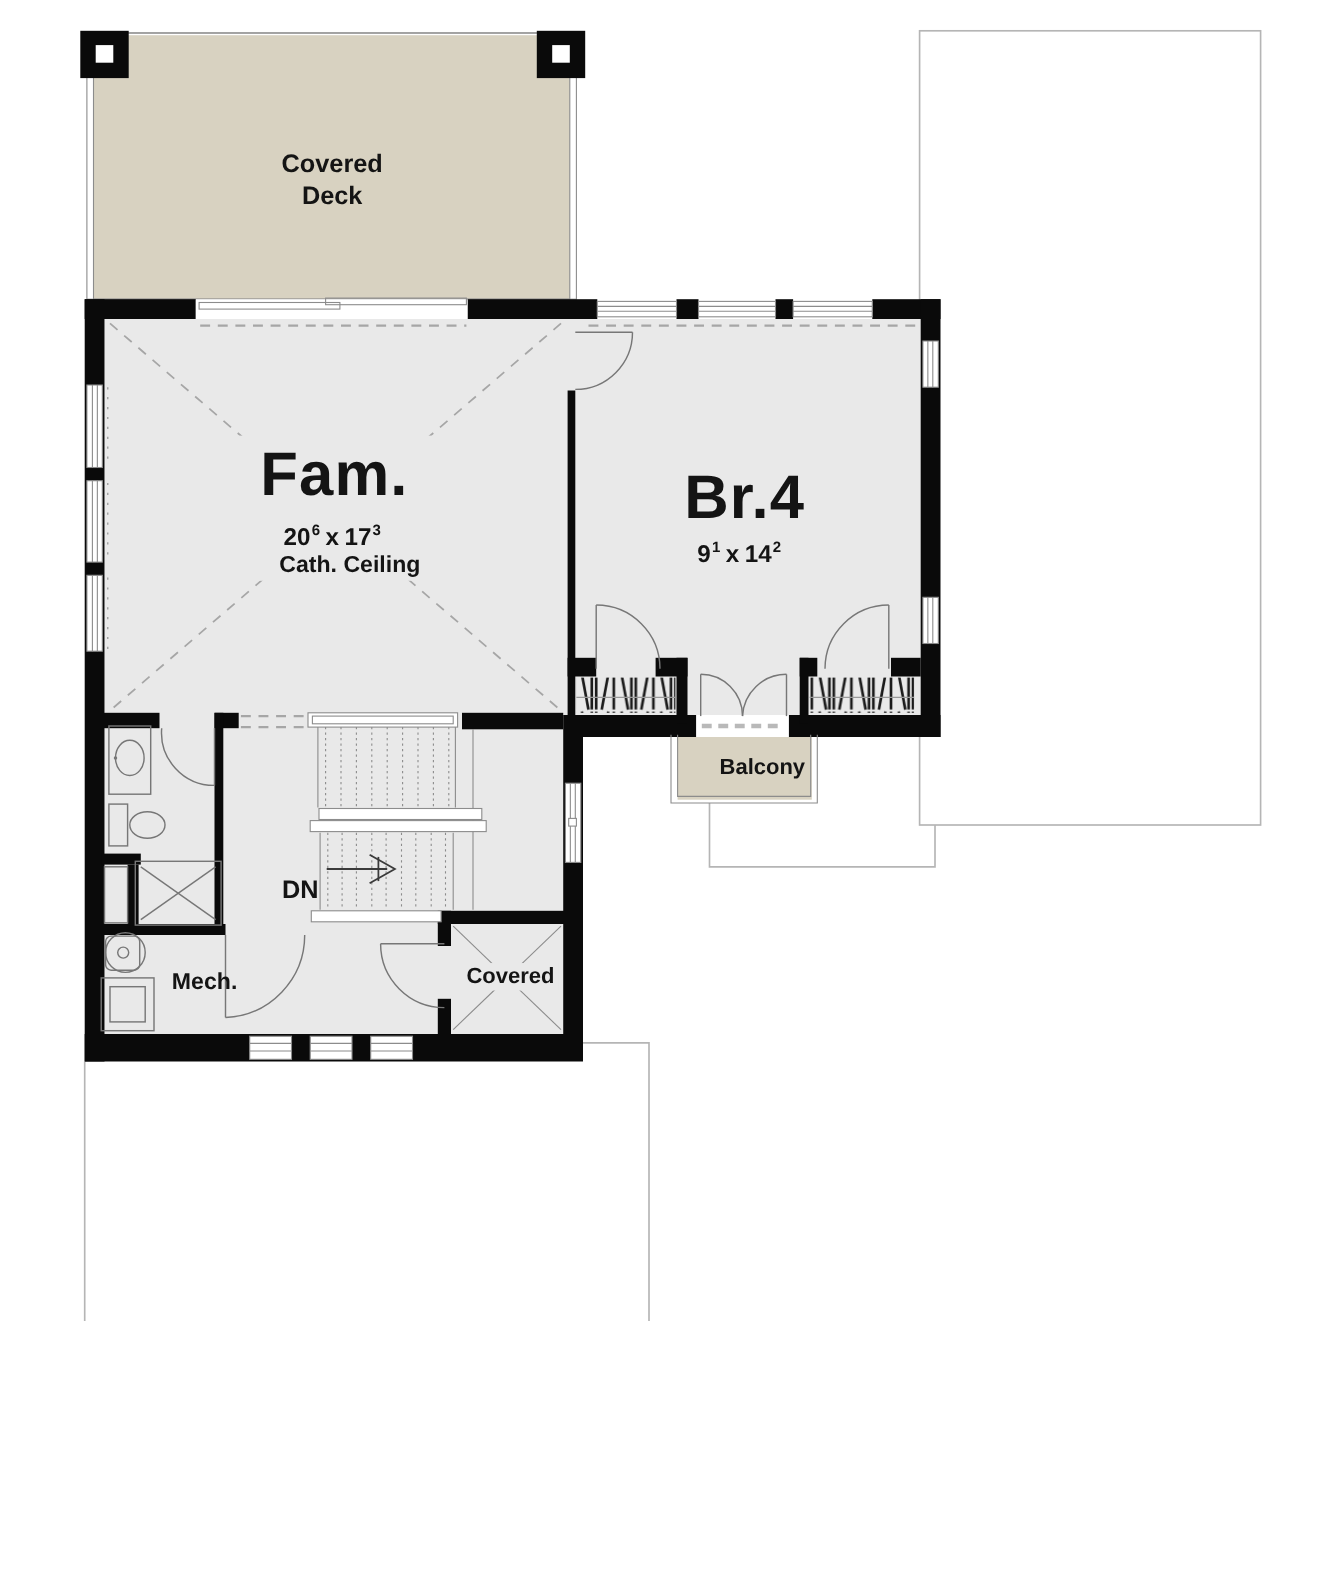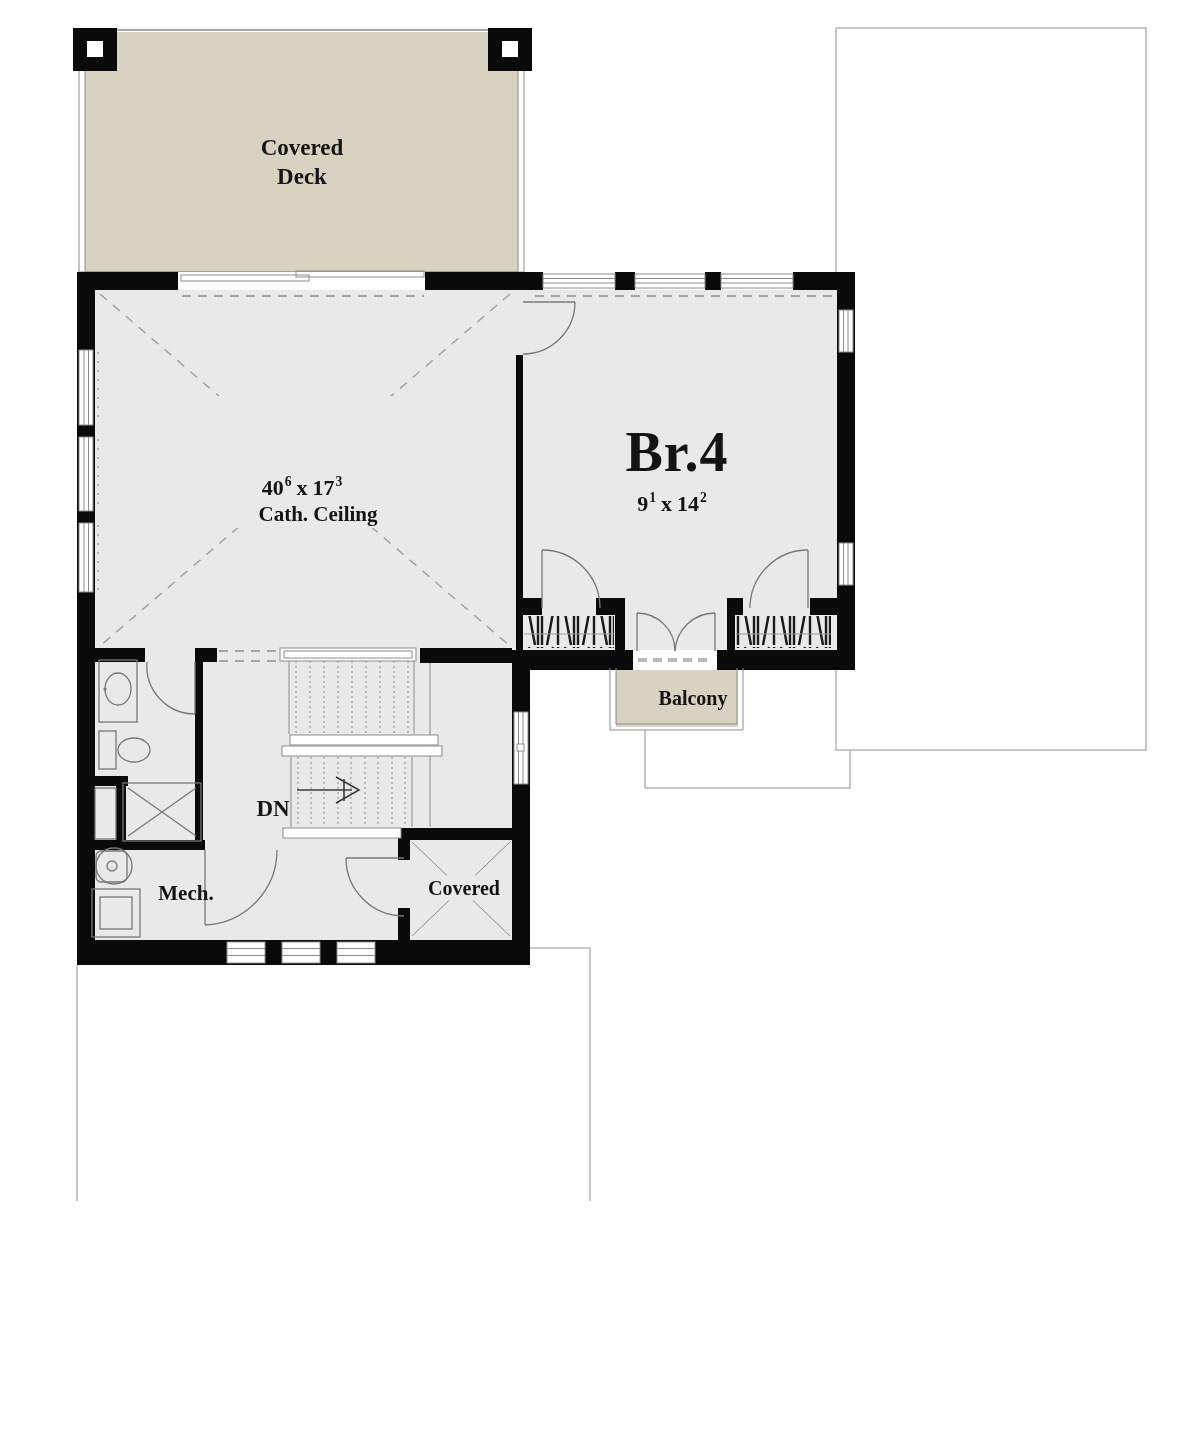--- a/index.html
+++ b/index.html
@@ -7,21 +7,21 @@
     --room-fill:#e9e9e9;
     --wall:#0a0a0a;
     --line:#8c8c8c;
     --dash:#a6a6a6;
     --outline:#b5b5b5;
     --ink:#141414;
     --background:#ffffff;
   }
   html,body{margin:0;padding:0;background:var(--background);}
   #plan{position:relative;width:1200px;height:1201px;background:var(--background);
-        font-family:Liberation Serif, serif;color:var(--ink);overflow:hidden;}
+        font-family:Liberation Sans, sans-serif;color:var(--ink);overflow:hidden;}
   #plan svg{position:absolute;left:0;top:0;}
 
   .wall{fill:var(--wall);stroke:none}
   .win{fill:#ffffff;stroke:var(--line);stroke-width:1}
   .thin{stroke:var(--line);stroke-width:1;fill:none}
   .ln{stroke:#777;stroke-width:1.3;fill:none}
   .deckfill{fill:var(--deck-fill);stroke:none}
   .roomfill{fill:var(--room-fill);stroke:none}
   .out{stroke:var(--outline);stroke-width:1.5;fill:none}
   .dashX{stroke:var(--dash);stroke-width:1.6;fill:none;stroke-dasharray:9 8}
@@ -281,23 +281,24 @@
       <line x1="412" y1="842" x2="510" y2="936" class="thin"></line>
       <line x1="510" y1="842" x2="412" y2="936" class="thin"></line>
     </g>
   </svg>
 
   <div class="lbl lbl-deck" style="left:302px;top:163px;">
     <div>Covered</div>
     <div>Deck</div>
   </div>
 
+  <div class="lbl lbl-room-big" style="left:304px;top:431px;">Fam.</div>
 
   <div class="lbl lbl-dims" style="left:302px;top:487px;">
-    <span>40</span><sup>6</sup><span class="sep">x</span><span>17</span><sup>3</sup>
+    <span>20</span><sup>6</sup><span class="sep">x</span><span>17</span><sup>3</sup>
   </div>
 
   <div class="lbl lbl-sub" style="left:302px;top:514px;margin-left:16px;">Cath. Ceiling</div>
 
   <div class="lbl lbl-room-big" style="left:677px;top:452px;">Br.4</div>
 
   <div class="lbl lbl-dims" style="left:672px;top:503px;">
     <span>9</span><sup>1</sup><span class="sep">x</span><span>14</span><sup>2</sup>
   </div>
 

